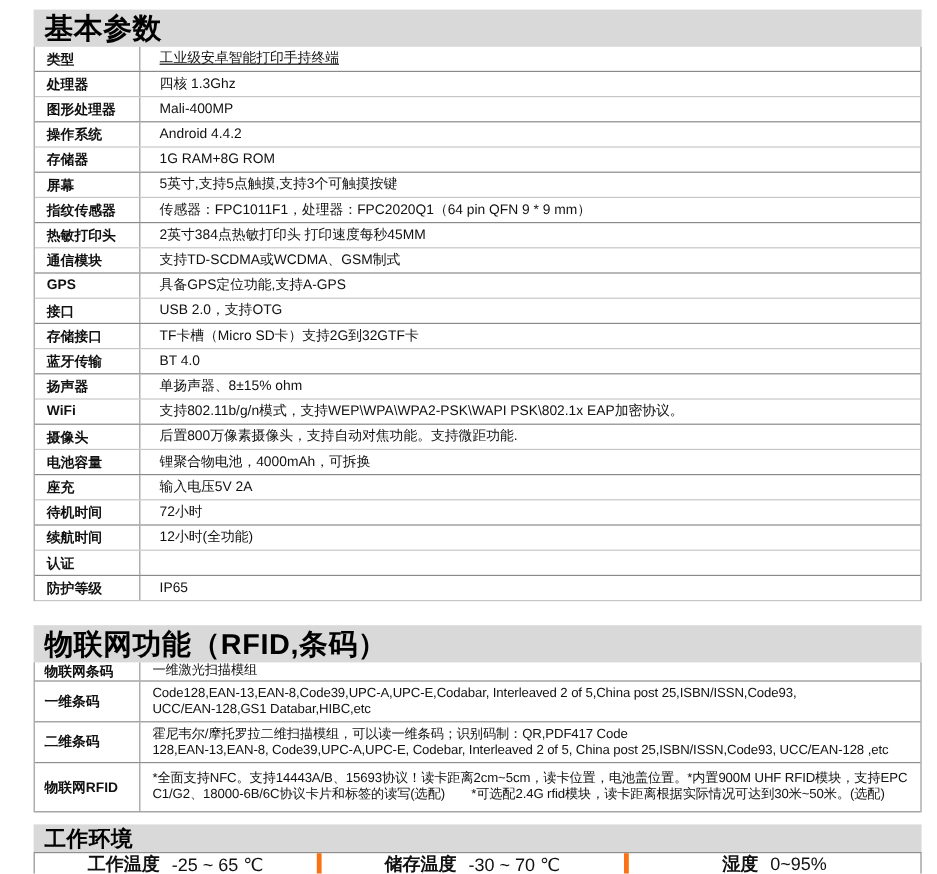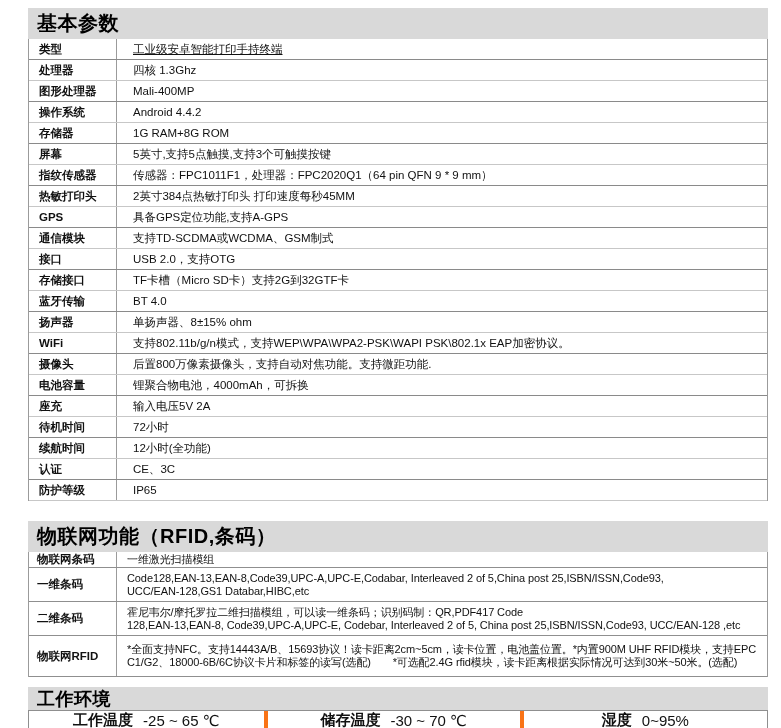--- a/index.html
+++ b/index.html
@@ -9,21 +9,21 @@
   .sec { margin-left:28px; width:740px; }
   .sec-basic { margin-top:8px; }
   .sec-iot   { margin-top:20px; }
   .sec-env   { margin-top:10px; }
   .sec-feat  { margin-top:3px; }
 
   .sec-header { background:#d9d9d9; display:flex; align-items:center; padding-left:9px; box-sizing:border-box; }
   .h-lg { height:31px; }
   .h-md { height:23px; }
   .h-ft { height:24px; }
-  .sec-title { font-weight:bold; color:#000; font-size:20px; letter-spacing:0.5px; }
+  .sec-title { font-weight:bold; color:#000; font-size:24px; letter-spacing:0.5px; }
   .h-md .sec-title, .h-ft .sec-title { font-size:18px; }
 
   
   .spec-table { border-left:1px solid #9b9b9b; border-right:1px solid #9b9b9b; }
   .spec-row { display:flex; align-items:stretch; box-sizing:border-box;
               border-bottom:1px solid #c7c7c7; }
   #basic-table .spec-row { height:21px; }
   #basic-table .spec-row:nth-child(odd) { border-bottom-color:#8a8a8a; }
   #iot-table .spec-row { border-bottom-color:#8f8f8f; }
   .spec-label { flex:0 0 88px; width:88px; box-sizing:border-box; padding-left:10px;
@@ -96,28 +96,28 @@
   </div>
         <div class="spec-row">
     <div class="spec-label">指纹传感器</div>
     <div class="spec-value">传感器：FPC1011F1，处理器：FPC2020Q1（64 pin QFN 9 * 9 mm）</div>
   </div>
         <div class="spec-row">
     <div class="spec-label">热敏打印头</div>
     <div class="spec-value">2英寸384点热敏打印头 打印速度每秒45MM</div>
   </div>
         <div class="spec-row">
+    <div class="spec-label">通信模块</div>
+    <div class="spec-value">支持TD-SCDMA或WCDMA、GSM制式</div>
+  </div>
+        <div class="spec-row">
     <div class="spec-label">GPS</div>
     <div class="spec-value">具备GPS定位功能,支持A-GPS</div>
   </div>
         <div class="spec-row">
-    <div class="spec-label">通信模块</div>
-    <div class="spec-value">支持TD-SCDMA或WCDMA、GSM制式</div>
-  </div>
-        <div class="spec-row">
     <div class="spec-label">接口</div>
     <div class="spec-value">USB 2.0，支持OTG</div>
   </div>
         <div class="spec-row">
     <div class="spec-label">存储接口</div>
     <div class="spec-value">TF卡槽（Micro SD卡）支持2G到32GTF卡</div>
   </div>
         <div class="spec-row">
     <div class="spec-label">蓝牙传输</div>
     <div class="spec-value">BT 4.0</div>
@@ -145,21 +145,20 @@
         <div class="spec-row">
     <div class="spec-label">待机时间</div>
     <div class="spec-value">72小时</div>
   </div>
         <div class="spec-row">
     <div class="spec-label">续航时间</div>
     <div class="spec-value">12小时(全功能)</div>
   </div>
         <div class="spec-row">
     <div class="spec-label">认证</div>
-    <div class="spec-value">CE、3C</div>
   </div>
         <div class="spec-row">
     <div class="spec-label">防护等级</div>
     <div class="spec-value">IP65</div>
   </div>
       </div>
   </section>
 
   <section class="sec sec-iot">
     <div class="sec-header h-lg">

